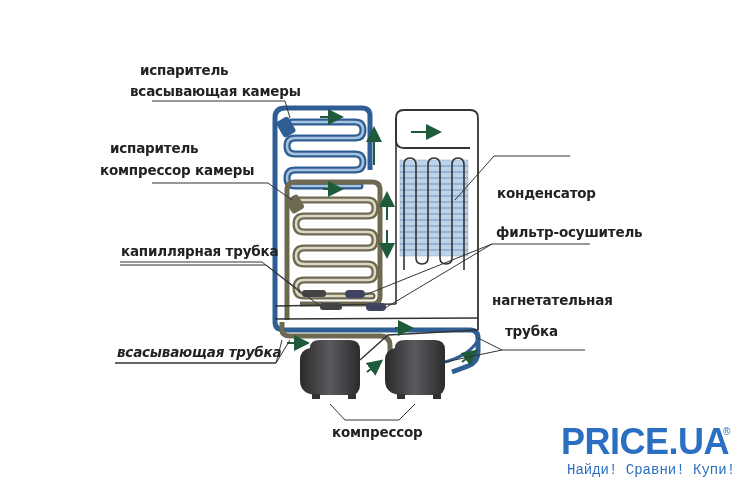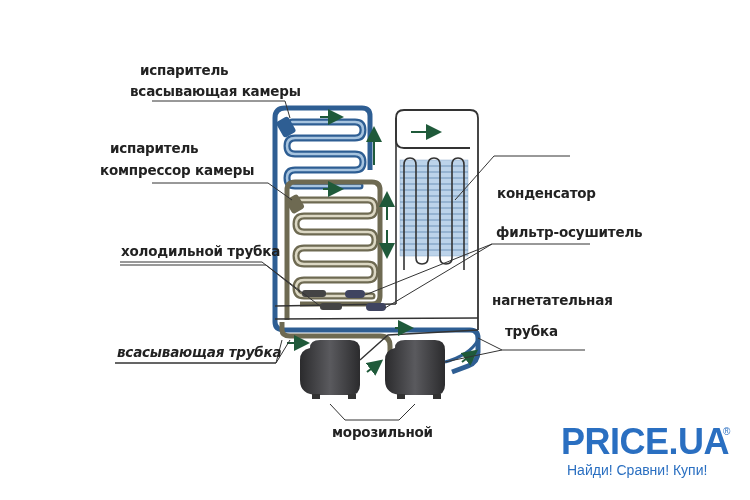--- a/index.html
+++ b/index.html
@@ -3,21 +3,21 @@
 <meta charset="utf-8">
 <style>
   html,body{margin:0;padding:0;background:#fff;}
   body{width:750px;height:500px;position:relative;overflow:hidden;font-family:"Liberation Sans",sans-serif;}
   .lbl{position:absolute;font-family:"DejaVu Sans",sans-serif;font-weight:bold;font-size:13.5px;color:#222;white-space:nowrap;letter-spacing:-0.2px;}
   .lbl.c{text-align:left;}
   svg#diagram{position:absolute;left:0;top:0;}
   .logo{position:absolute;left:561px;top:424px;width:180px;}
   .logo .brand{font-family:"Liberation Sans",sans-serif;font-weight:bold;font-size:36px;color:#2a6fc1;letter-spacing:-0.5px;line-height:36px;}
   .logo .reg{position:absolute;left:162px;top:2px;font-size:10px;color:#2a6fc1;}
-  .logo .slogan{font-family:Liberation Sans, sans-serif;font-size:14px;color:#2a6fc1;margin-left:6px;margin-top:2px;}
+  .logo .slogan{font-family:Liberation Mono, monospace;font-size:14px;color:#2a6fc1;margin-left:6px;margin-top:2px;}
 </style>
 </head>
 <body>
 
 <svg id="diagram" width="750" height="500" viewBox="0 0 750 500">
   <defs>
     <marker id="ah" markerWidth="8" markerHeight="8" refX="6" refY="4" orient="auto">
       <path d="M0,0 L8,4 L0,8 Z" fill="#1f5a3a"></path>
     </marker>
     <linearGradient id="comp" x1="0" x2="1">
@@ -129,29 +129,29 @@
 </div>
 <div class="lbl c" style="left:130px;top:83px;width:160px;">
   <div>всасывающая камеры</div>
 </div>
 <div class="lbl c" style="left:110px;top:140px;width:160px;">
   <div>испаритель</div>
 </div>
 <div class="lbl c" style="left:100px;top:162px;width:170px;">
   <div>компрессор камеры</div>
 </div>
-<div class="lbl" style="left:121px;top:243px;">холодильной трубка</div>
+<div class="lbl" style="left:121px;top:243px;">капиллярная трубка</div>
 <div class="lbl" style="left:117px;top:344px;font-style:italic;">всасывающая трубка</div>
 <div class="lbl" style="left:497px;top:137px;margin-top:48px;">конденсатор</div>
 <div class="lbl" style="left:496px;top:224px;">фильтр-осушитель</div>
 <div class="lbl c" style="left:492px;top:292px;width:118px;">
   <div>нагнетательная</div>
 </div>
 <div class="lbl c" style="left:505px;top:323px;width:118px;">
   <div>трубка</div>
 </div>
-<div class="lbl" style="left:332px;top:424px;">морозильной</div>
+<div class="lbl" style="left:332px;top:424px;">компрессор</div>
 
 <div class="logo">
   <div class="brand">PRICE.UA</div>
   <span class="reg">®</span>
   <div class="slogan">Найди! Сравни! Купи!</div>
 </div>
 
 </body></html>

